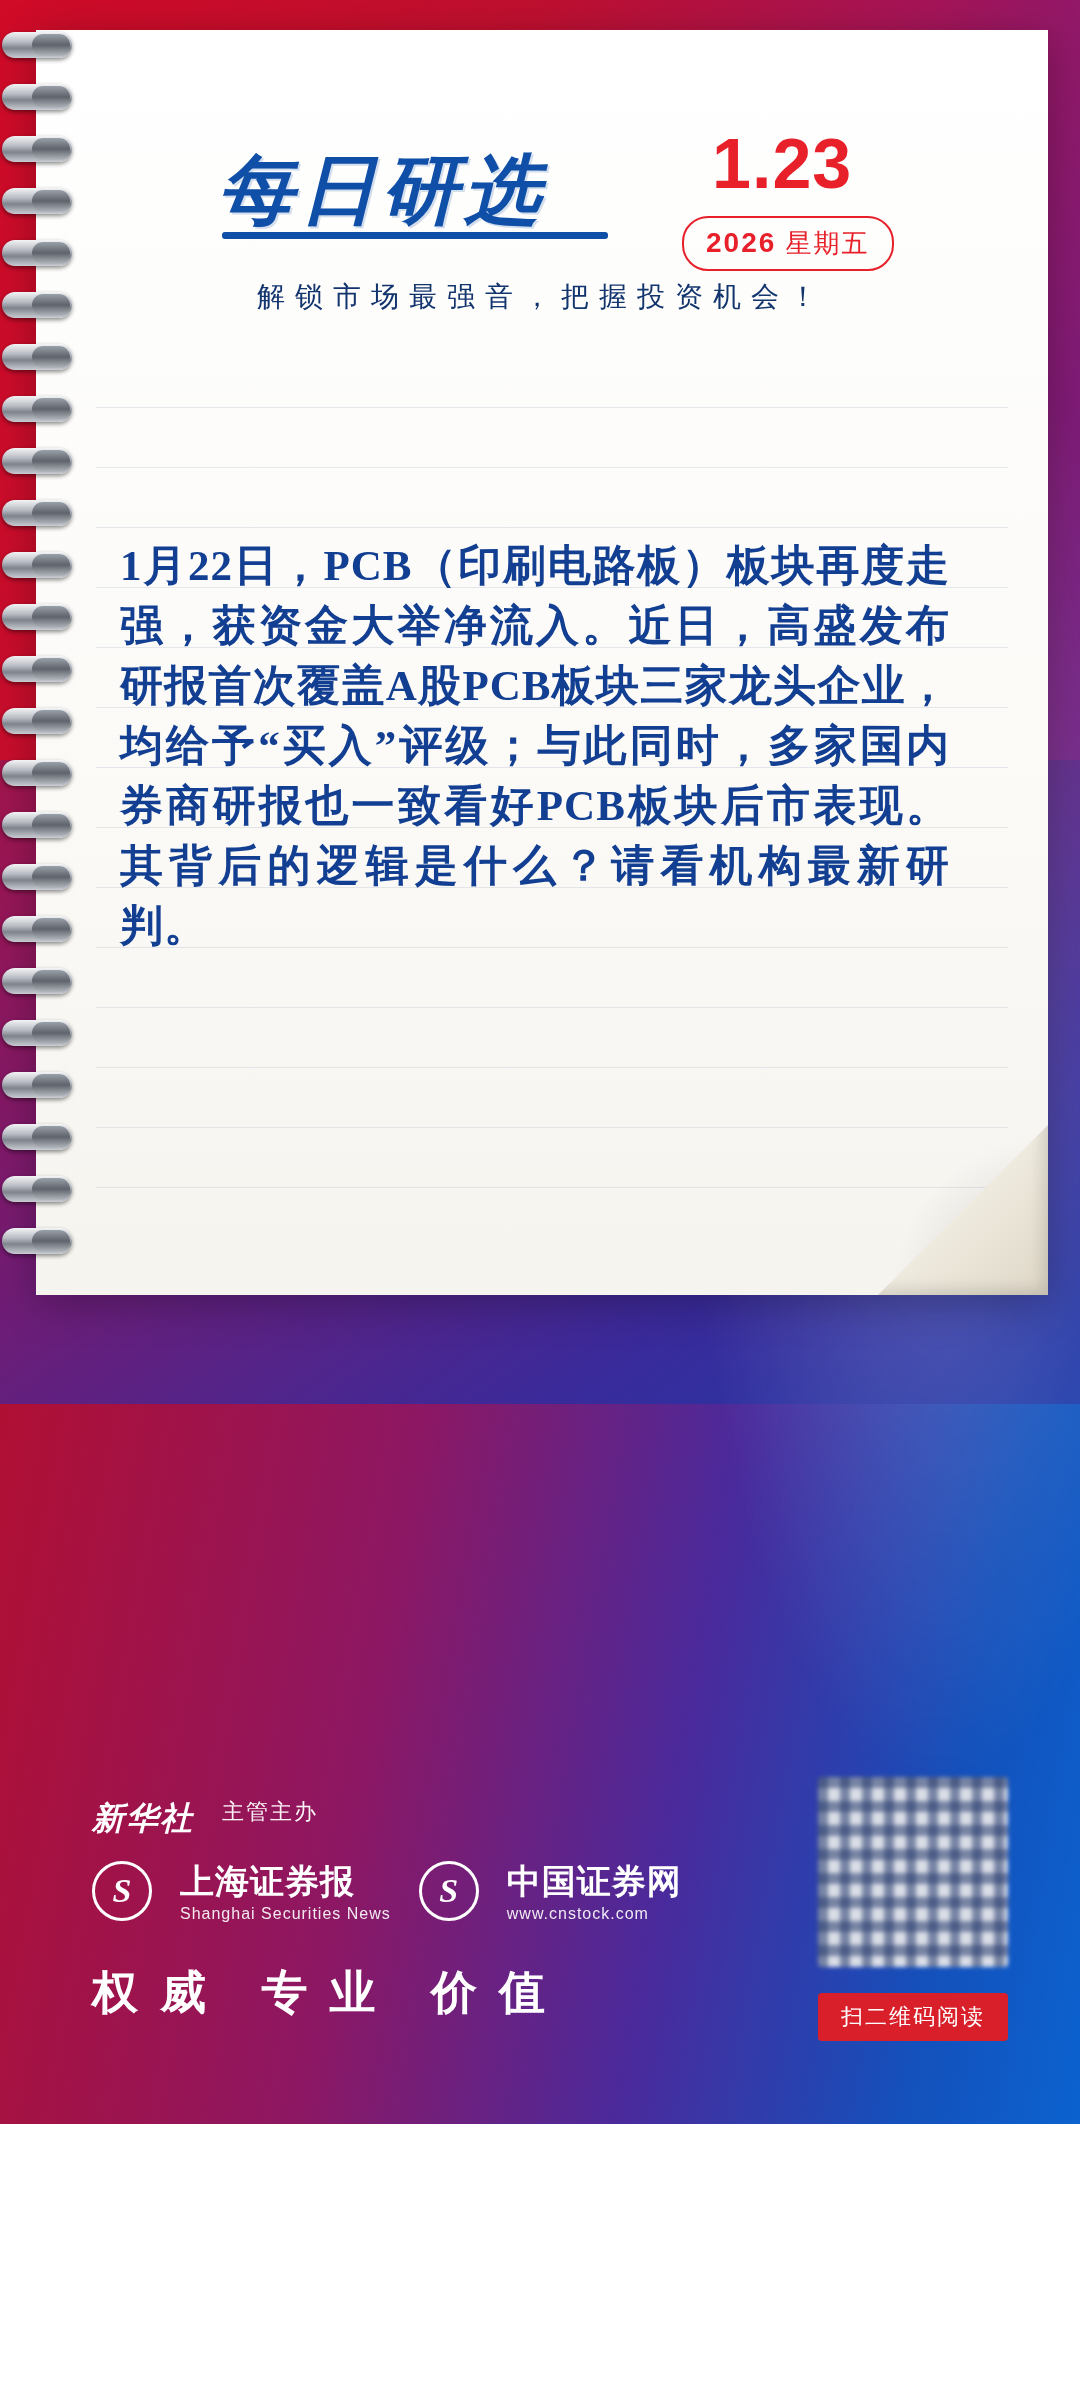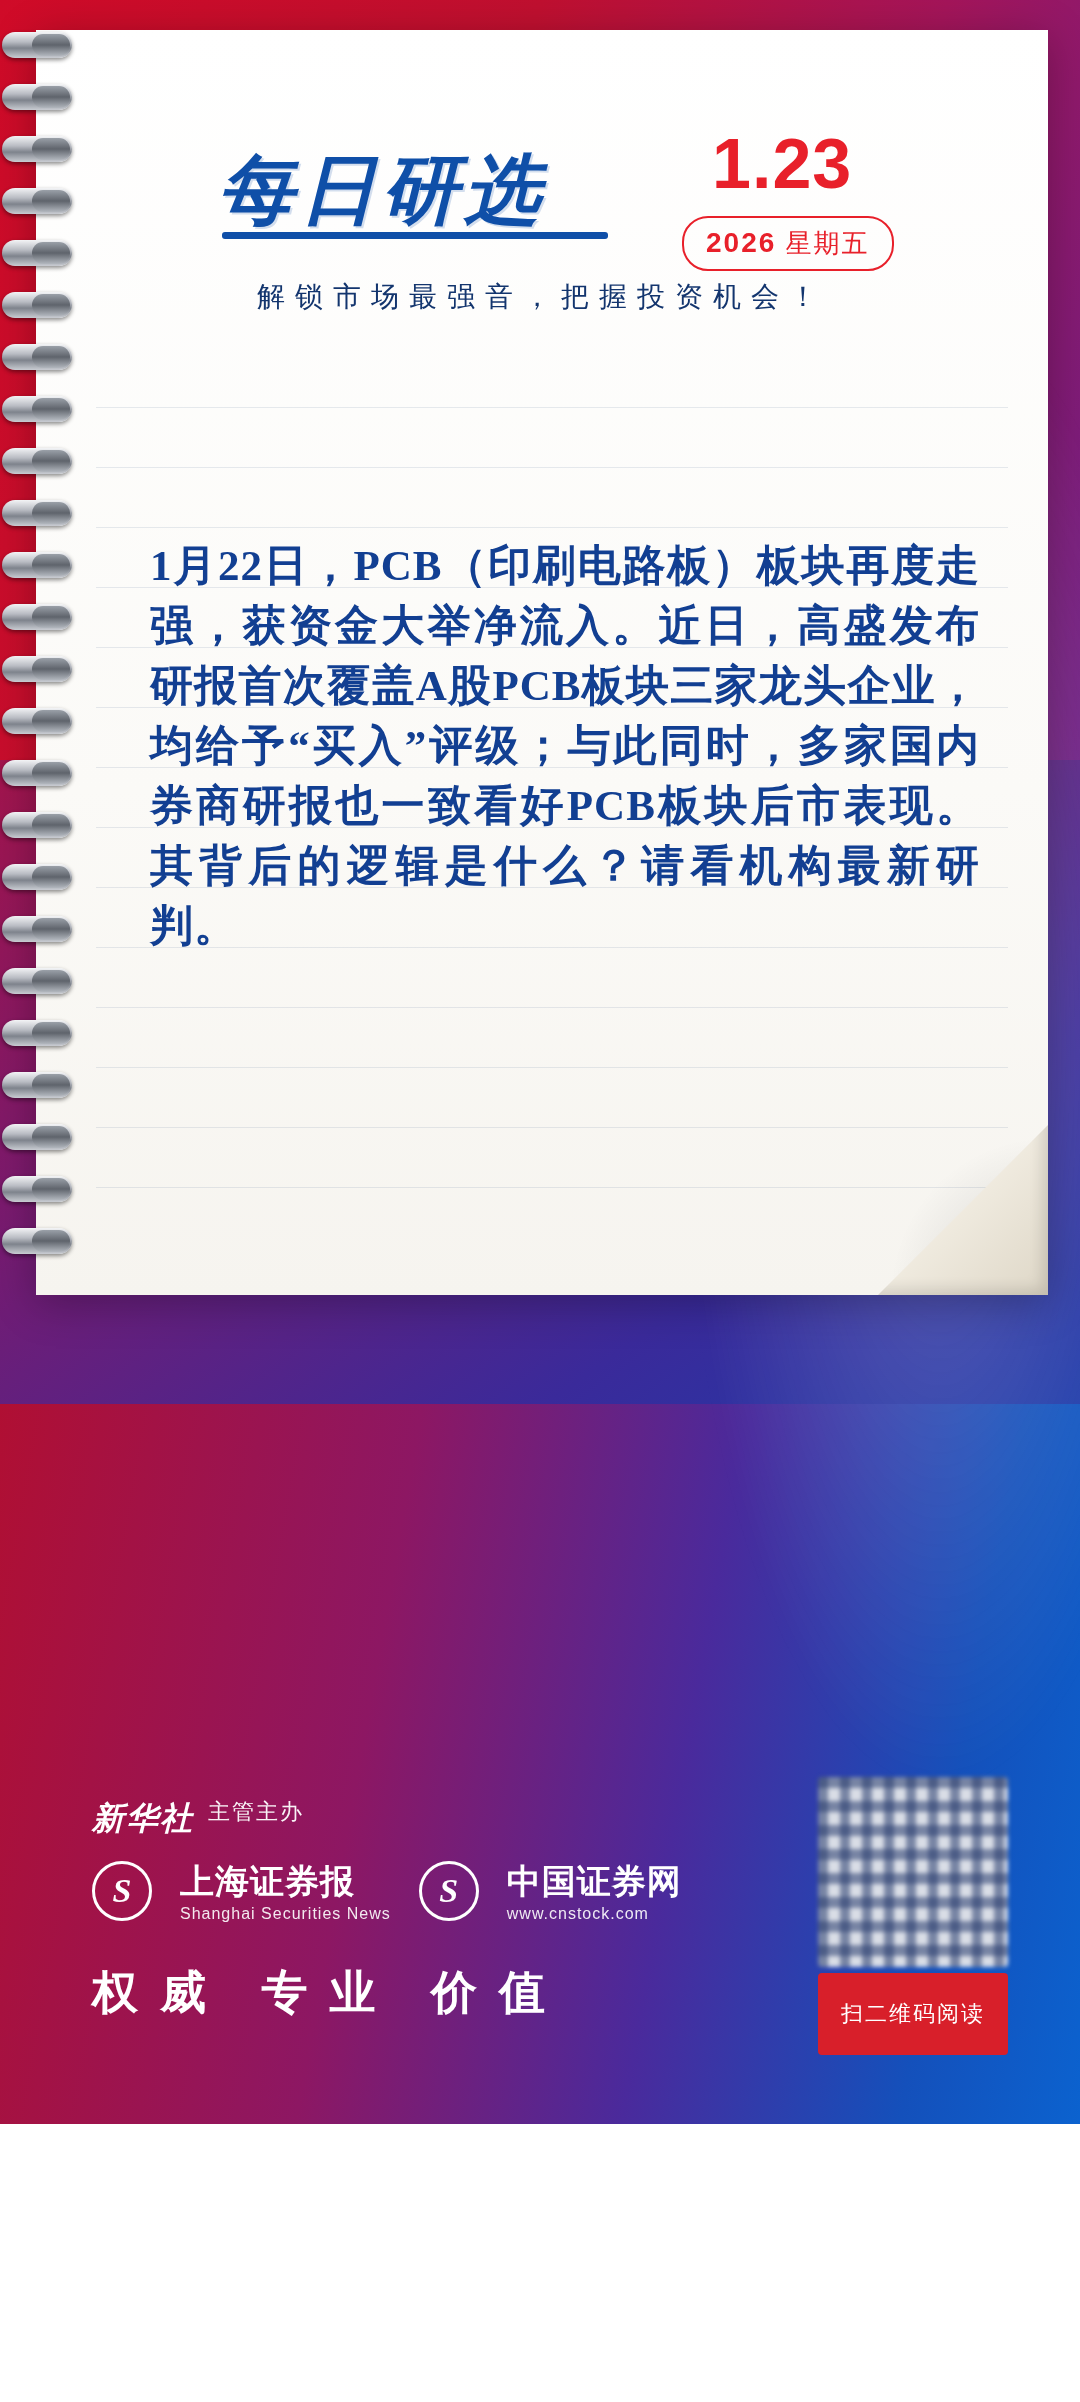--- a/index.html
+++ b/index.html
@@ -183,21 +183,21 @@
     font-family: "Liberation Serif", serif;
     font-size: 28px;
     font-weight: normal;
     letter-spacing: 10px;
     color: #13356e;
   }
 
   
   .article {
     position: absolute;
-    left: 114px;
+    left: 84px;
     width: 830px;
     top: 506px;
     font-family: "Liberation Serif", serif;
     font-size: 43px;
     font-weight: bold;
     line-height: 60px;
     color: #123f92;
     letter-spacing: 1px;
     text-align: justify;
   }
@@ -224,20 +224,21 @@
     font-family: "Liberation Serif", serif;
     font-style: italic;
     font-weight: bold;
     font-size: 32px;
     letter-spacing: 2px;
   }
   .xinhua-sub {
     font-size: 22px;
     letter-spacing: 2px;
     opacity: 0.95;
+    margin-left: 14px;
   }
   .media-row {
     display: flex;
     align-items: center;
     gap: 28px;
     margin-top: 18px;
   }
   .logo-mark {
     width: 54px;
     height: 54px;
@@ -283,26 +284,26 @@
     width: 190px;
     height: 190px;
     background-color: #d9dde6;
     background-image:
       repeating-linear-gradient(to right, rgba(40,60,110,0.55) 0 10px, rgba(255,255,255,0) 10px 22px),
       repeating-linear-gradient(to bottom, rgba(40,60,110,0.55) 0 11px, rgba(255,255,255,0) 11px 24px);
     filter: blur(2.2px);
     border-radius: 4px;
   }
   .qr-caption {
-    margin-top: 6px;
+    margin-top: 26px;
     background: #d81f2a;
     color: #ffffff;
     font-size: 22px;
     letter-spacing: 2px;
-    padding: 26px 0;
+    padding: 9px 0;
     border-radius: 4px;
   }
 </style>
 </head>
 <body>
 
 <div class="poster">
   <div class="bg-top-left"></div>
   <div class="bg-bottom"></div>
   <div class="bg-right-glow"></div>

